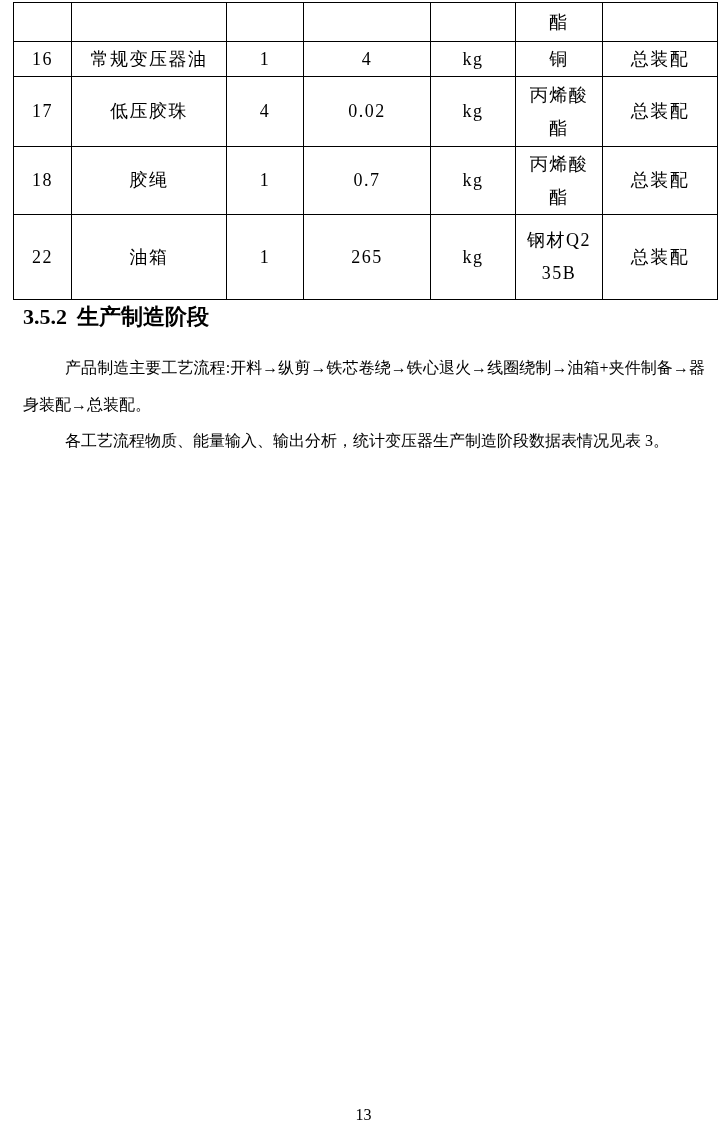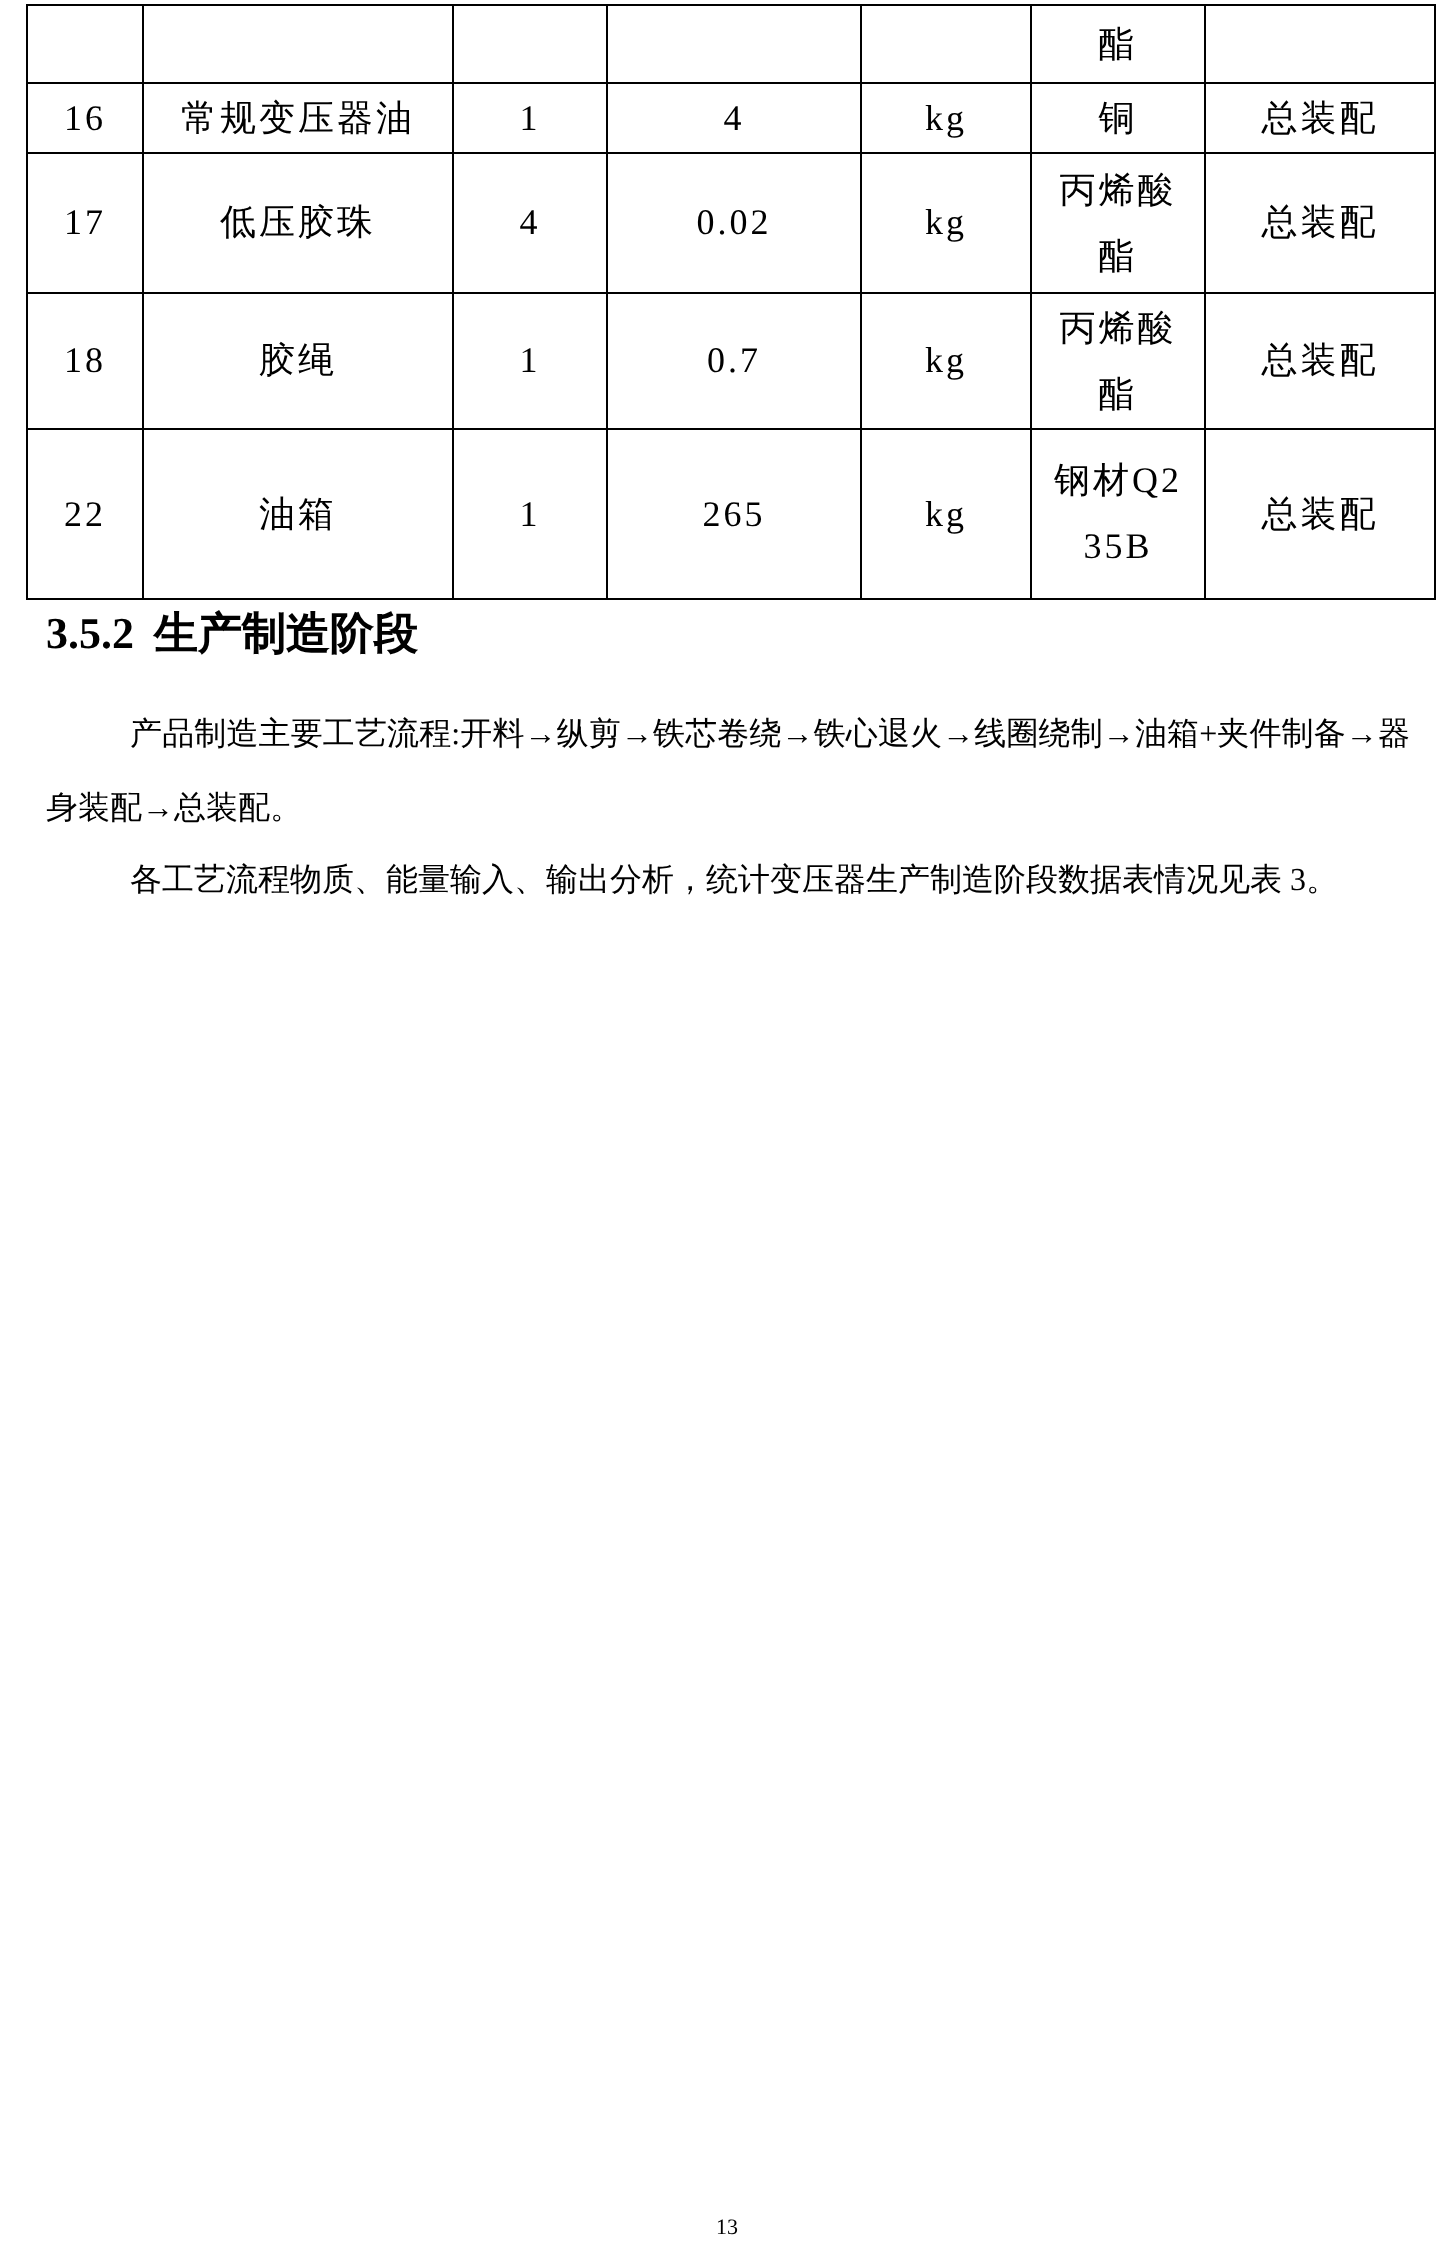--- a/index.html
+++ b/index.html
@@ -43,21 +43,21 @@
     font-size:22px;line-height:30px;font-weight:bold;
   }
   .sec-heading .sec-num{margin-right:10px;}
   .paras{margin:18px 22px 0 23px;}
   .paras p{
     margin:0;font-size:16px;line-height:36.5px;
     text-align:justify;text-indent:42px;
   }
   .page-number{
     position:absolute;left:0;right:0;bottom:11px;
-    text-align:center;font-size:11px;line-height:15px;
+    text-align:center;font-size:16px;line-height:15px;
   }
 </style>
 </head>
 <body>
 
 <div class="page">
 
   <table class="materials">
     <colgroup>
       <col style="width:58px">

